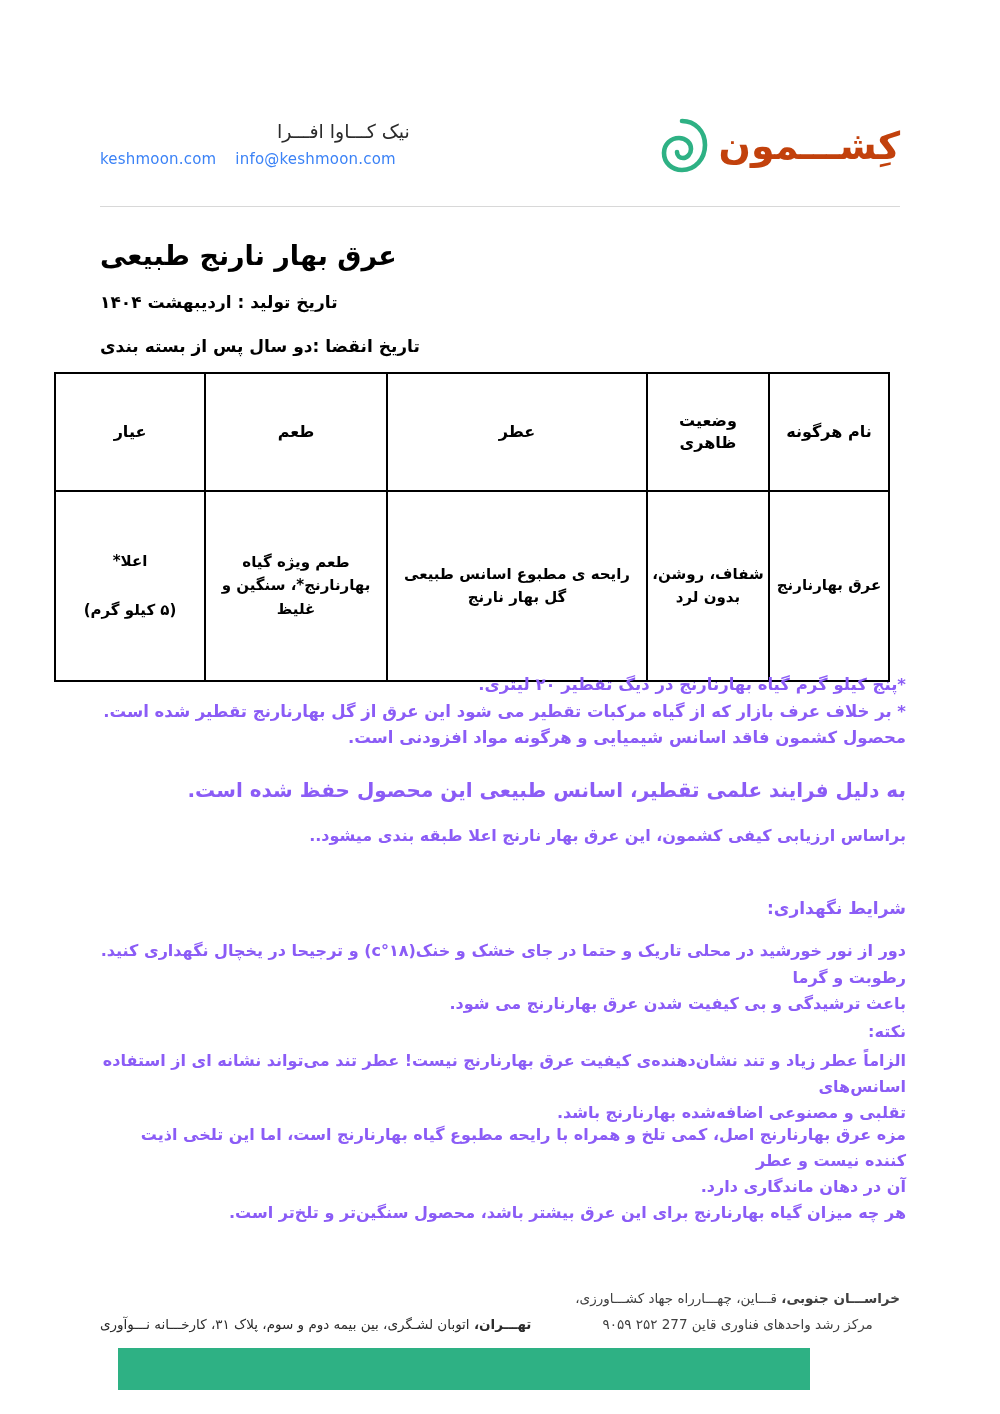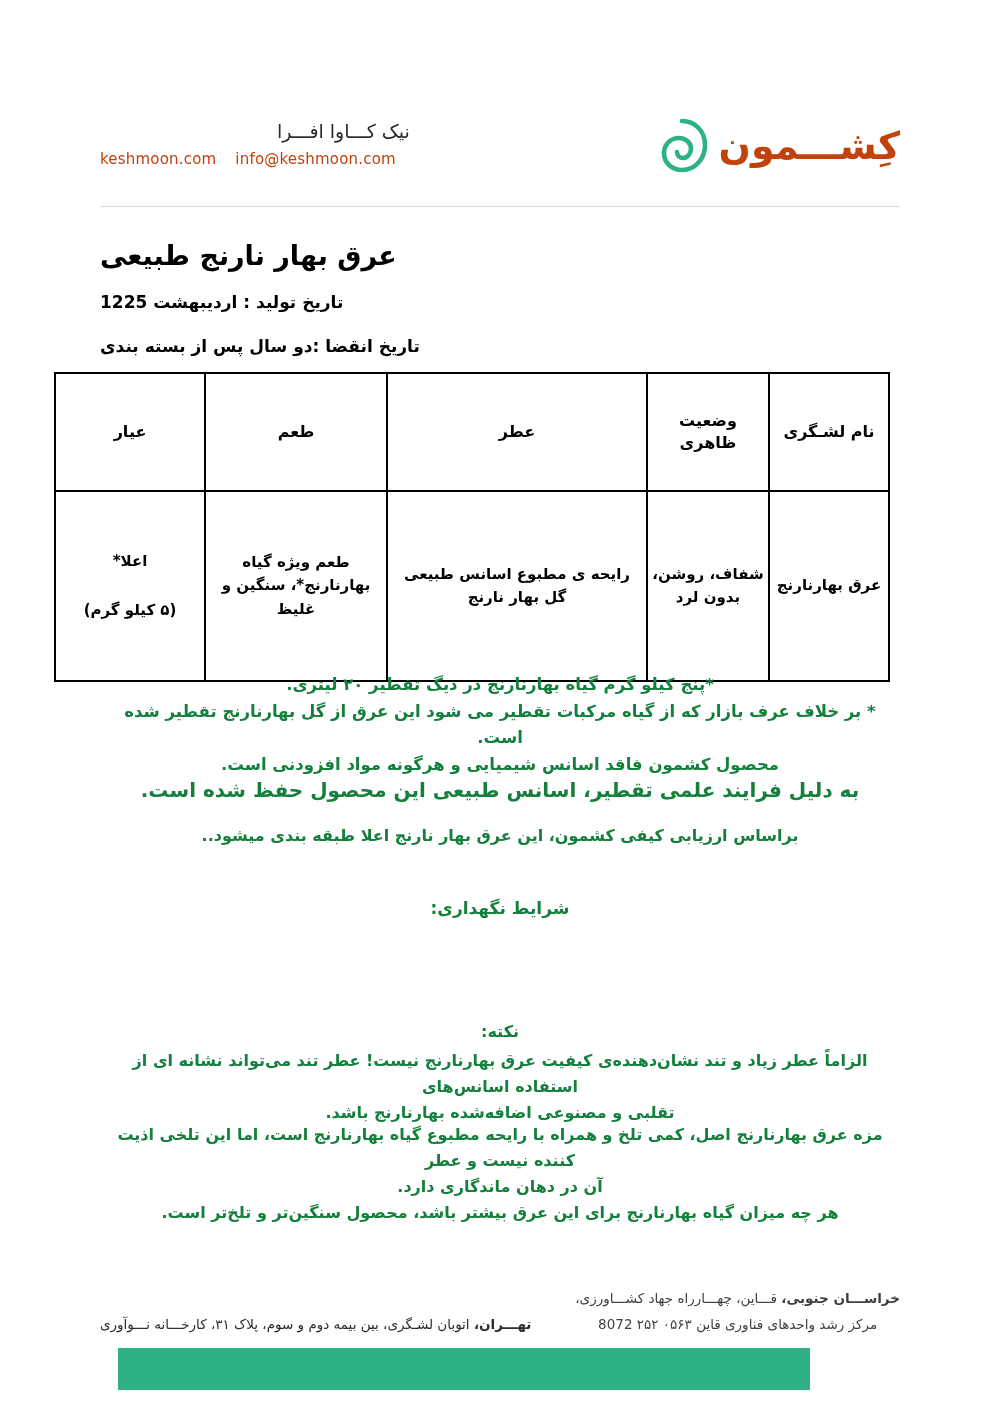--- a/index.html
+++ b/index.html
@@ -67,21 +67,21 @@
   .legal-name {
     font-size: 19px;
     color: #2b2b2b;
     letter-spacing: 1px;
     white-space: nowrap;
     font-weight: 400;
   }
   .legal-contact {
     margin-top: 8px;
     font-size: 15px;
-    color: #c2410c;
+    color: #3b82f6;
     direction: ltr;
     text-align: left;
     white-space: nowrap;
     letter-spacing: 0.2px;
   }
   .legal-contact span { margin-right: 14px; }
 
   .header-rule {
     position: absolute;
     top: 206px;
@@ -149,25 +149,25 @@
   .col-aroma  { width: 250px; }
   .col-taste  { width: 172px; border-radius: 23px; }
   .col-grade  { width: 140px; }
 
   .grade-main { display:block; }
   .grade-sub  { display:block; margin-top: 26px; }
 
   
   .body-text {
     position: absolute;
-    right: 100px;
-    left: 100px;
-    direction: rtl;
-    text-align: center;
-    color: #15803d;
+    right: 94px;
+    left: 100px;
+    direction: rtl;
+    text-align: right;
+    color: #8b5cf6;
   }
   .note-list {
     top: 672px;
     font-size: 16.5px;
     font-weight: 700;
     line-height: 1.62;
   }
   .note-list p { margin: 0; }
 
   .statement {
@@ -281,27 +281,27 @@
       <div class="legal-contact">
         <span>keshmoon.com</span>
         <span>info@keshmoon.com</span>
       </div>
     </div>
 
   </div>
   <div class="header-rule"></div>
 
   <div class="doc-title">عرق بهار نارنج طبیعی</div>
-  <div class="meta-line meta-prod">تاریخ تولید : اردیبهشت 1225</div>
+  <div class="meta-line meta-prod">تاریخ تولید : اردیبهشت ۱۴۰۴</div>
   <div class="meta-line meta-exp">تاریخ انقضا :دو سال پس از بسته بندی</div>
 
   <table class="spec-table">
     <thead>
       <tr>
-        <th class="col-name">نام لشـگری</th>
+        <th class="col-name">نام هرگونه</th>
         <th class="col-appear">وضعیت ظاهری</th>
         <th class="col-aroma">عطر</th>
         <th class="col-taste">طعم</th>
         <th class="col-grade">عیار</th>
       </tr>
     </thead>
     <tbody>
       <tr>
         <td class="col-name">عرق بهارنارنج</td>
         <td class="col-appear">شفاف، روشن، بدون لرد</td>
@@ -319,41 +319,45 @@
     <p>*پنج کیلو گرم گیاه بهارنارنج در دیگ تقطیر ۲۰ لیتری.</p>
     <p>* بر خلاف عرف بازار که از گیاه مرکبات تقطیر می شود این عرق از گل بهارنارنج تقطیر شده است.</p>
     <p>محصول کشمون فاقد اسانس شیمیایی و هرگونه مواد افزودنی است.</p>
   </div>
 
   <div class="body-text statement">به دلیل فرایند علمی تقطیر، اسانس طبیعی این محصول حفظ شده است.</div>
 
   <div class="body-text grading">براساس ارزیابی کیفی کشمون، این عرق بهار نارنج اعلا طبقه بندی میشود..</div>
 
   <div class="body-text storage-head">شرایط نگهداری:</div>
+  <div class="body-text storage-body">
+    <p>دور از نور خورشید در محلی تاریک و حتما در جای خشک و خنک(۱۸°c) و ترجیحا در یخچال نگهداری کنید. رطوبت و گرما</p>
+    <p>باعث ترشیدگی و بی کیفیت شدن عرق بهارنارنج می شود.</p>
+  </div>
 
   <div class="body-text note-head">نکته:</div>
   <div class="body-text note-body">
     <p>الزاماً عطر زیاد و تند نشان‌دهنده‌ی کیفیت عرق بهارنارنج نیست! عطر تند می‌تواند نشانه ای از استفاده اسانس‌های</p>
     <p>تقلبی و مصنوعی اضافه‌شده بهارنارنج باشد.</p>
   </div>
 
   <div class="body-text taste-body">
     <p>مزه عرق بهارنارنج  اصل، کمی تلخ و همراه با رایحه مطبوع گیاه بهارنارنج است، اما این تلخی اذیت کننده نیست و عطر</p>
     <p>آن در دهان ماندگاری دارد.</p>
     <p>هر چه میزان  گیاه بهارنارنج برای این عرق بیشتر باشد، محصول سنگین‌تر و تلخ‌تر است.</p>
   </div>
 
   <div class="footer">
     <div class="addr-main">
       <div>
         <span class="b">خراســـان جنوبی،</span><span> قـــاین، چهـــارراه جهاد کشـــاورزی،</span>
       </div>
       <div>
         <span>مرکز رشد واحدهای فناوری قاین</span>
-        <span class="addr-phone">۰۵۶۳ ۲۵۲ 8072</span>
+        <span class="addr-phone">277 ۲۵۲ ۹۰۵۹</span>
       </div>
     </div>
     <div class="addr-tehran">
       <span class="b">تهـــران،</span><span> اتوبان لشـگری، بین بیمه دوم و سوم، پلاک ۳۱، کارخـــانه نـــوآوری</span>
     </div>
   </div>
 
   <div class="footer-bar" style="background: rgb(46, 177, 132);"></div>
 
 </div>

